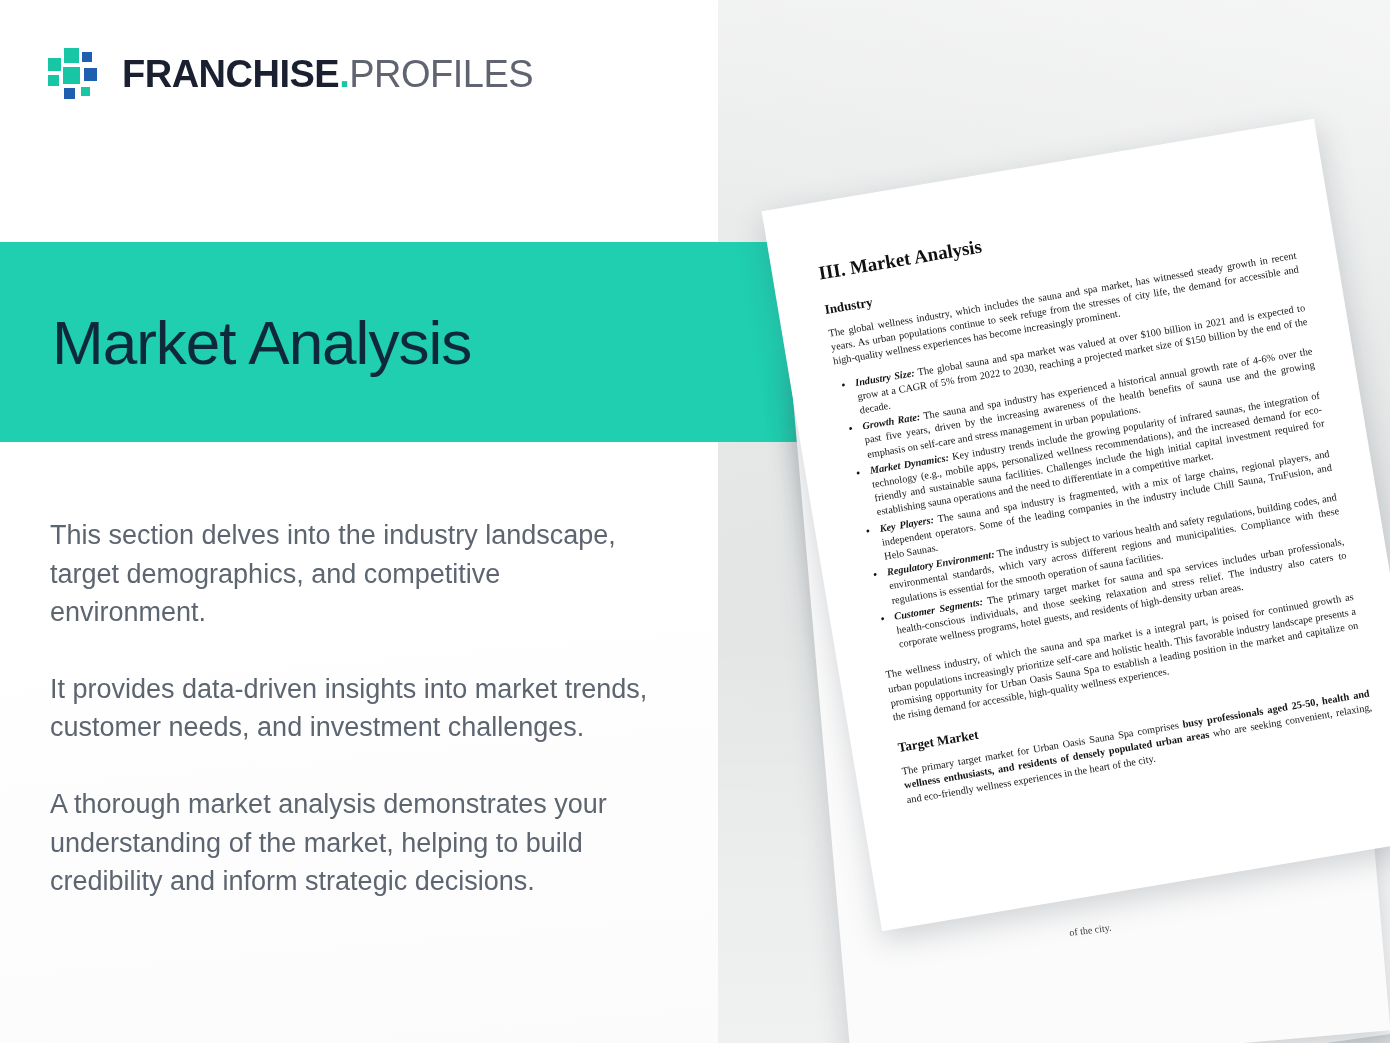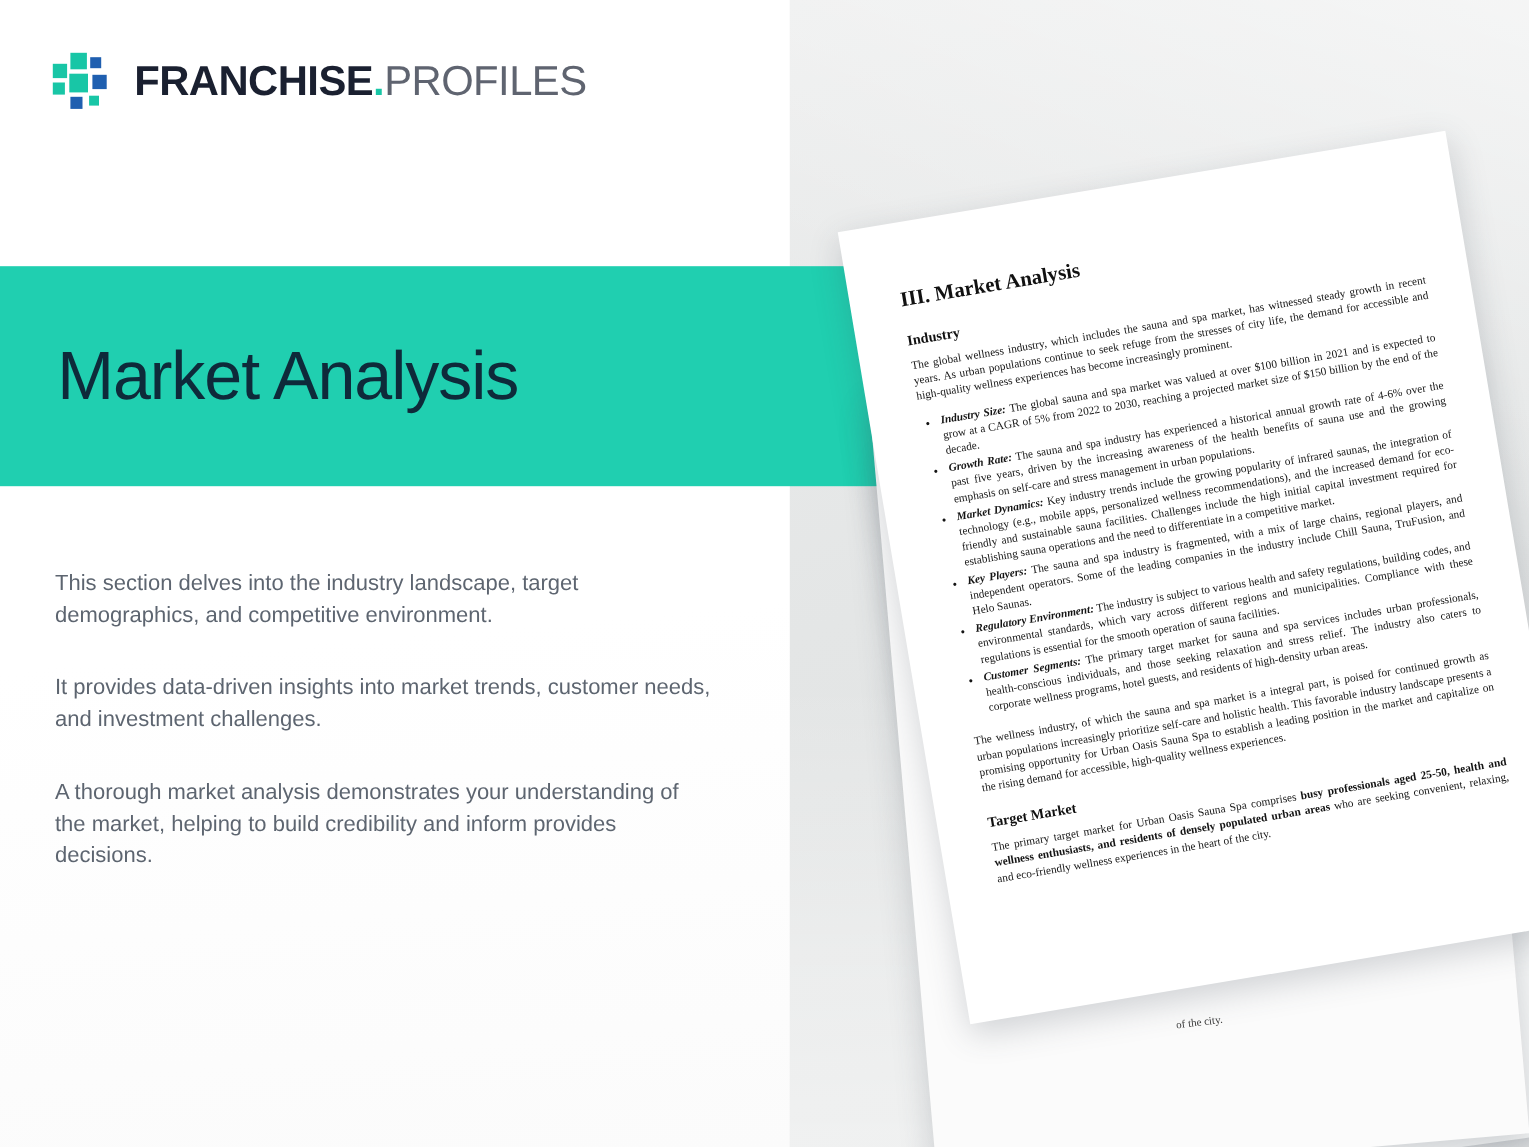--- a/index.html
+++ b/index.html
@@ -83,21 +83,21 @@
   }
 
   
   .body-copy {
     position: absolute;
     left: 50px; top: 516px;
     width: 600px;
   }
   .body-copy p {
     color: #5d6570;
-    font-size: 20px;
+    font-size: 27px;
     line-height: 1.43;
     margin-bottom: 38px;
     font-weight: 400;
   }
   .body-copy p:last-child { margin-bottom: 0; }
 
   
   .doc-stack {
     position: absolute;
     left: 700px; top: 120px;
@@ -221,21 +221,21 @@
     </div>
   </div>
 
   <div class="title-band">
     <h1>Market Analysis</h1>
   </div>
 
   <div class="body-copy">
     <p>This section delves into the industry landscape, target demographics, and competitive environment.</p>
     <p>It provides data-driven insights into market trends, customer needs, and investment challenges.</p>
-    <p>A thorough market analysis demonstrates your understanding of the market, helping to build credibility and inform provides decisions.</p>
+    <p>A thorough market analysis demonstrates your understanding of the market, helping to build credibility and inform strategic decisions.</p>
   </div>
 
   <div class="doc-stack">
     <div class="paper back1"></div>
     <div class="paper back2"></div>
 
     <div class="peek">
       <span>ach 6th 199</span><br>
       <span>'21 size</span><br>
       <span>e co</span>

